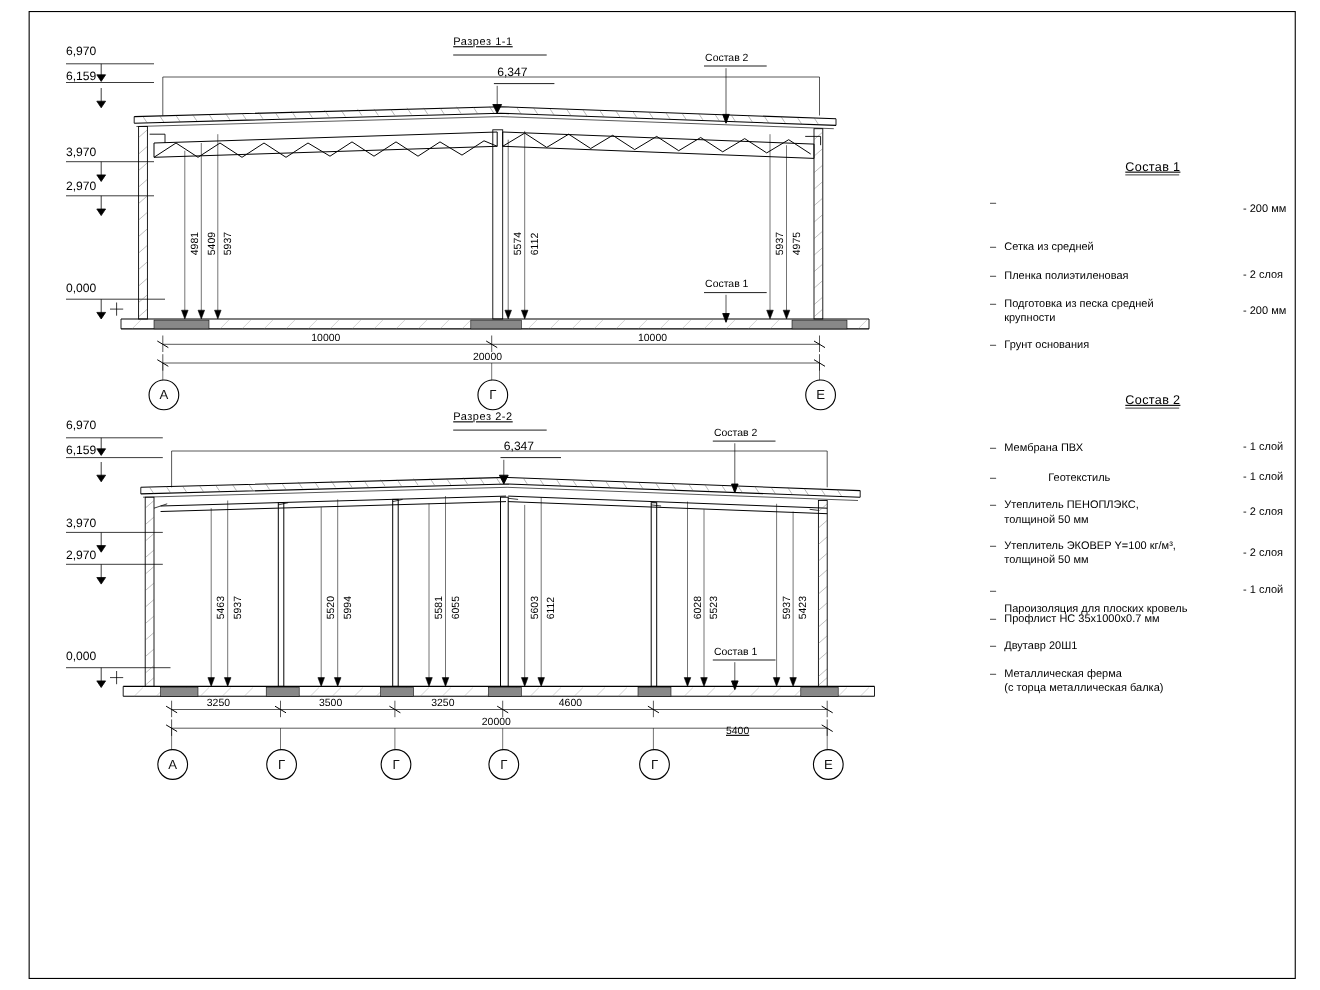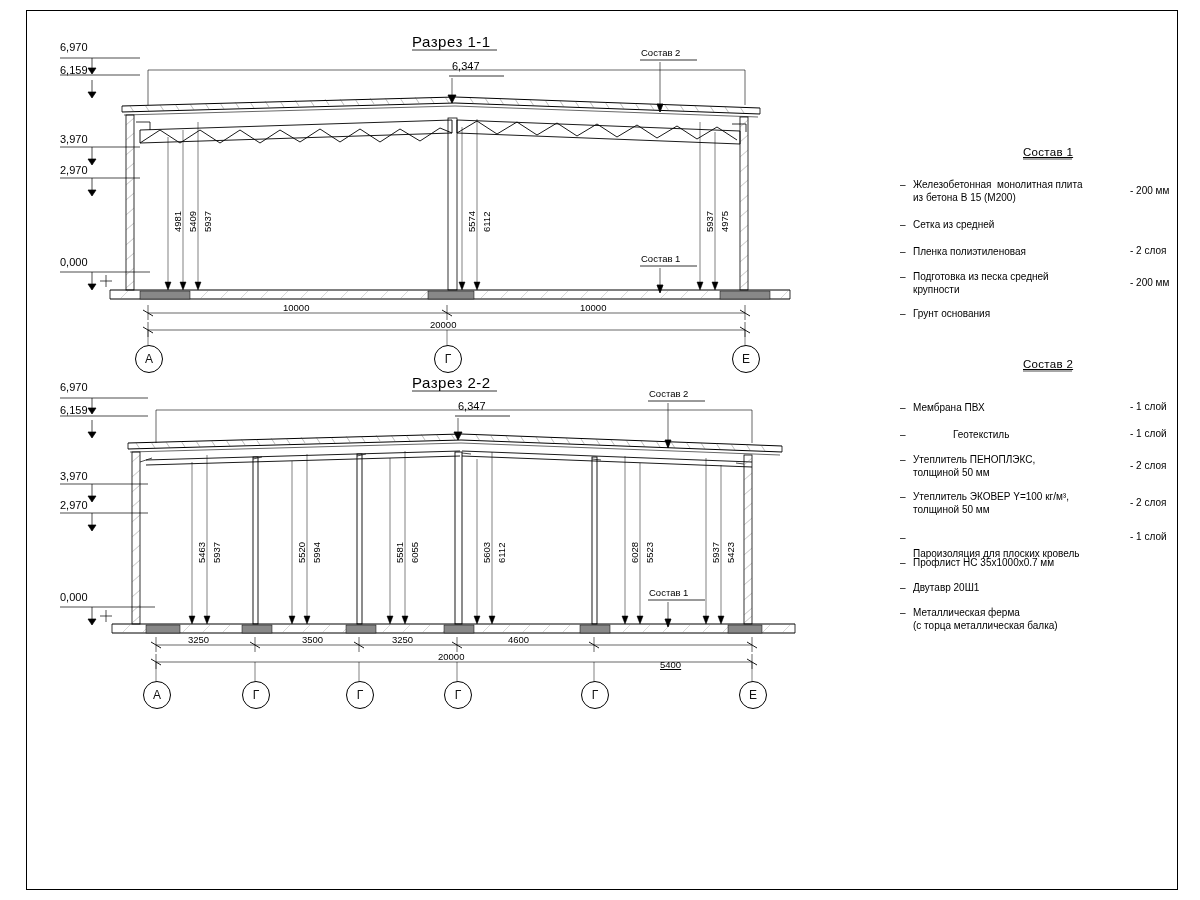--- a/index.html
+++ b/index.html
@@ -8,21 +8,21 @@
     font-family:"Liberation Sans", sans-serif;
     color:#111;position:relative;overflow:hidden;
   }
   #sheet{position:absolute;inset:0;}
   .frame{
     position:absolute;left:26px;top:10px;width:1150px;height:878px;
     border:1px solid #000;
   }
   svg{position:absolute;left:0;top:0;width:1200px;height:900px;}
   .t{position:absolute;white-space:pre;font-size:11px;color:#000;}
-  .title{font-size:15px;letter-spacing:.5px;}
+  .title{font-size:10px;letter-spacing:.5px;text-decoration:underline;}
   .lvl{font-size:11px;}
   .sm{font-size:9.5px;}
   .vert{transform-origin:left top;transform:rotate(-90deg);}
   .leg-h{font-size:11.5px;text-decoration:underline;letter-spacing:.3px;}
   .leg-i{font-size:10px;line-height:13px;}
   .leg-v{font-size:10px;}
   .bubble{
     position:absolute;width:26px;height:26px;border:1px solid #000;border-radius:50%;
     font-size:12px;display:flex;align-items:center;justify-content:center;background:#fff;
   }
@@ -559,21 +559,21 @@
   <div class="t sm vert" style="left:394px;top:563px;">5581</div>
   <div class="t sm vert" style="left:409px;top:563px;">6055</div>
   <div class="t sm vert" style="left:481px;top:563px;">5603</div>
   <div class="t sm vert" style="left:496px;top:563px;">6112</div>
   <div class="t sm vert" style="left:629px;top:563px;">6028</div>
   <div class="t sm vert" style="left:644px;top:563px;">5523</div>
   <div class="t sm vert" style="left:710px;top:563px;">5937</div>
   <div class="t sm vert" style="left:725px;top:563px;">5423</div>
 
   <div class="t sm" style="left:188px;top:634px;">3250</div>
-  <div class="t sm" style="left:302px;top:634px;text-align:center;">3500</div>
+  <div class="t sm" style="left:290px;top:634px;text-align:center;">3500</div>
   <div class="t sm" style="left:392px;top:634px;">3250</div>
   <div class="t sm" style="left:508px;top:634px;">4600</div>
   <div class="t sm" style="left:660px;top:659px;text-decoration:underline;">5400</div>
   <div class="t sm" style="left:438px;top:651px;">20000</div>
 
   <div class="bubble" style="left:143px;top:681px;">
       <span>А</span>
     </div>
   <div class="bubble" style="left:242px;top:681px;">
       <span>Г</span>
@@ -587,22 +587,20 @@
   <div class="bubble" style="left:581px;top:681px;">
       <span>Г</span>
     </div>
   <div class="bubble" style="left:739px;top:681px;">
       <span>Е</span>
     </div>
 
   <div class="t leg-h" style="left:1023px;top:146px;">Состав 1</div>
 
   <div class="t leg-i" style="left:900px;top:178px;">–</div>
-  <div class="t leg-i" style="left:913px;top:178px;">Железобетонная  монолитная плита
-из бетона В 15 (М200)</div>
   <div class="t leg-v" style="left:1130px;top:185px;">- 200 мм</div>
 
   <div class="t leg-i" style="left:900px;top:218px;">–</div>
   <div class="t leg-i" style="left:913px;top:218px;">Сетка из средней</div>
   <div class="t leg-v" style="left:1130px;top:218px;"></div>
 
   <div class="t leg-i" style="left:900px;top:245px;">–</div>
   <div class="t leg-i" style="left:913px;top:245px;">Пленка полиэтиленовая</div>
   <div class="t leg-v" style="left:1130px;top:245px;">- 2 слоя</div>
 

